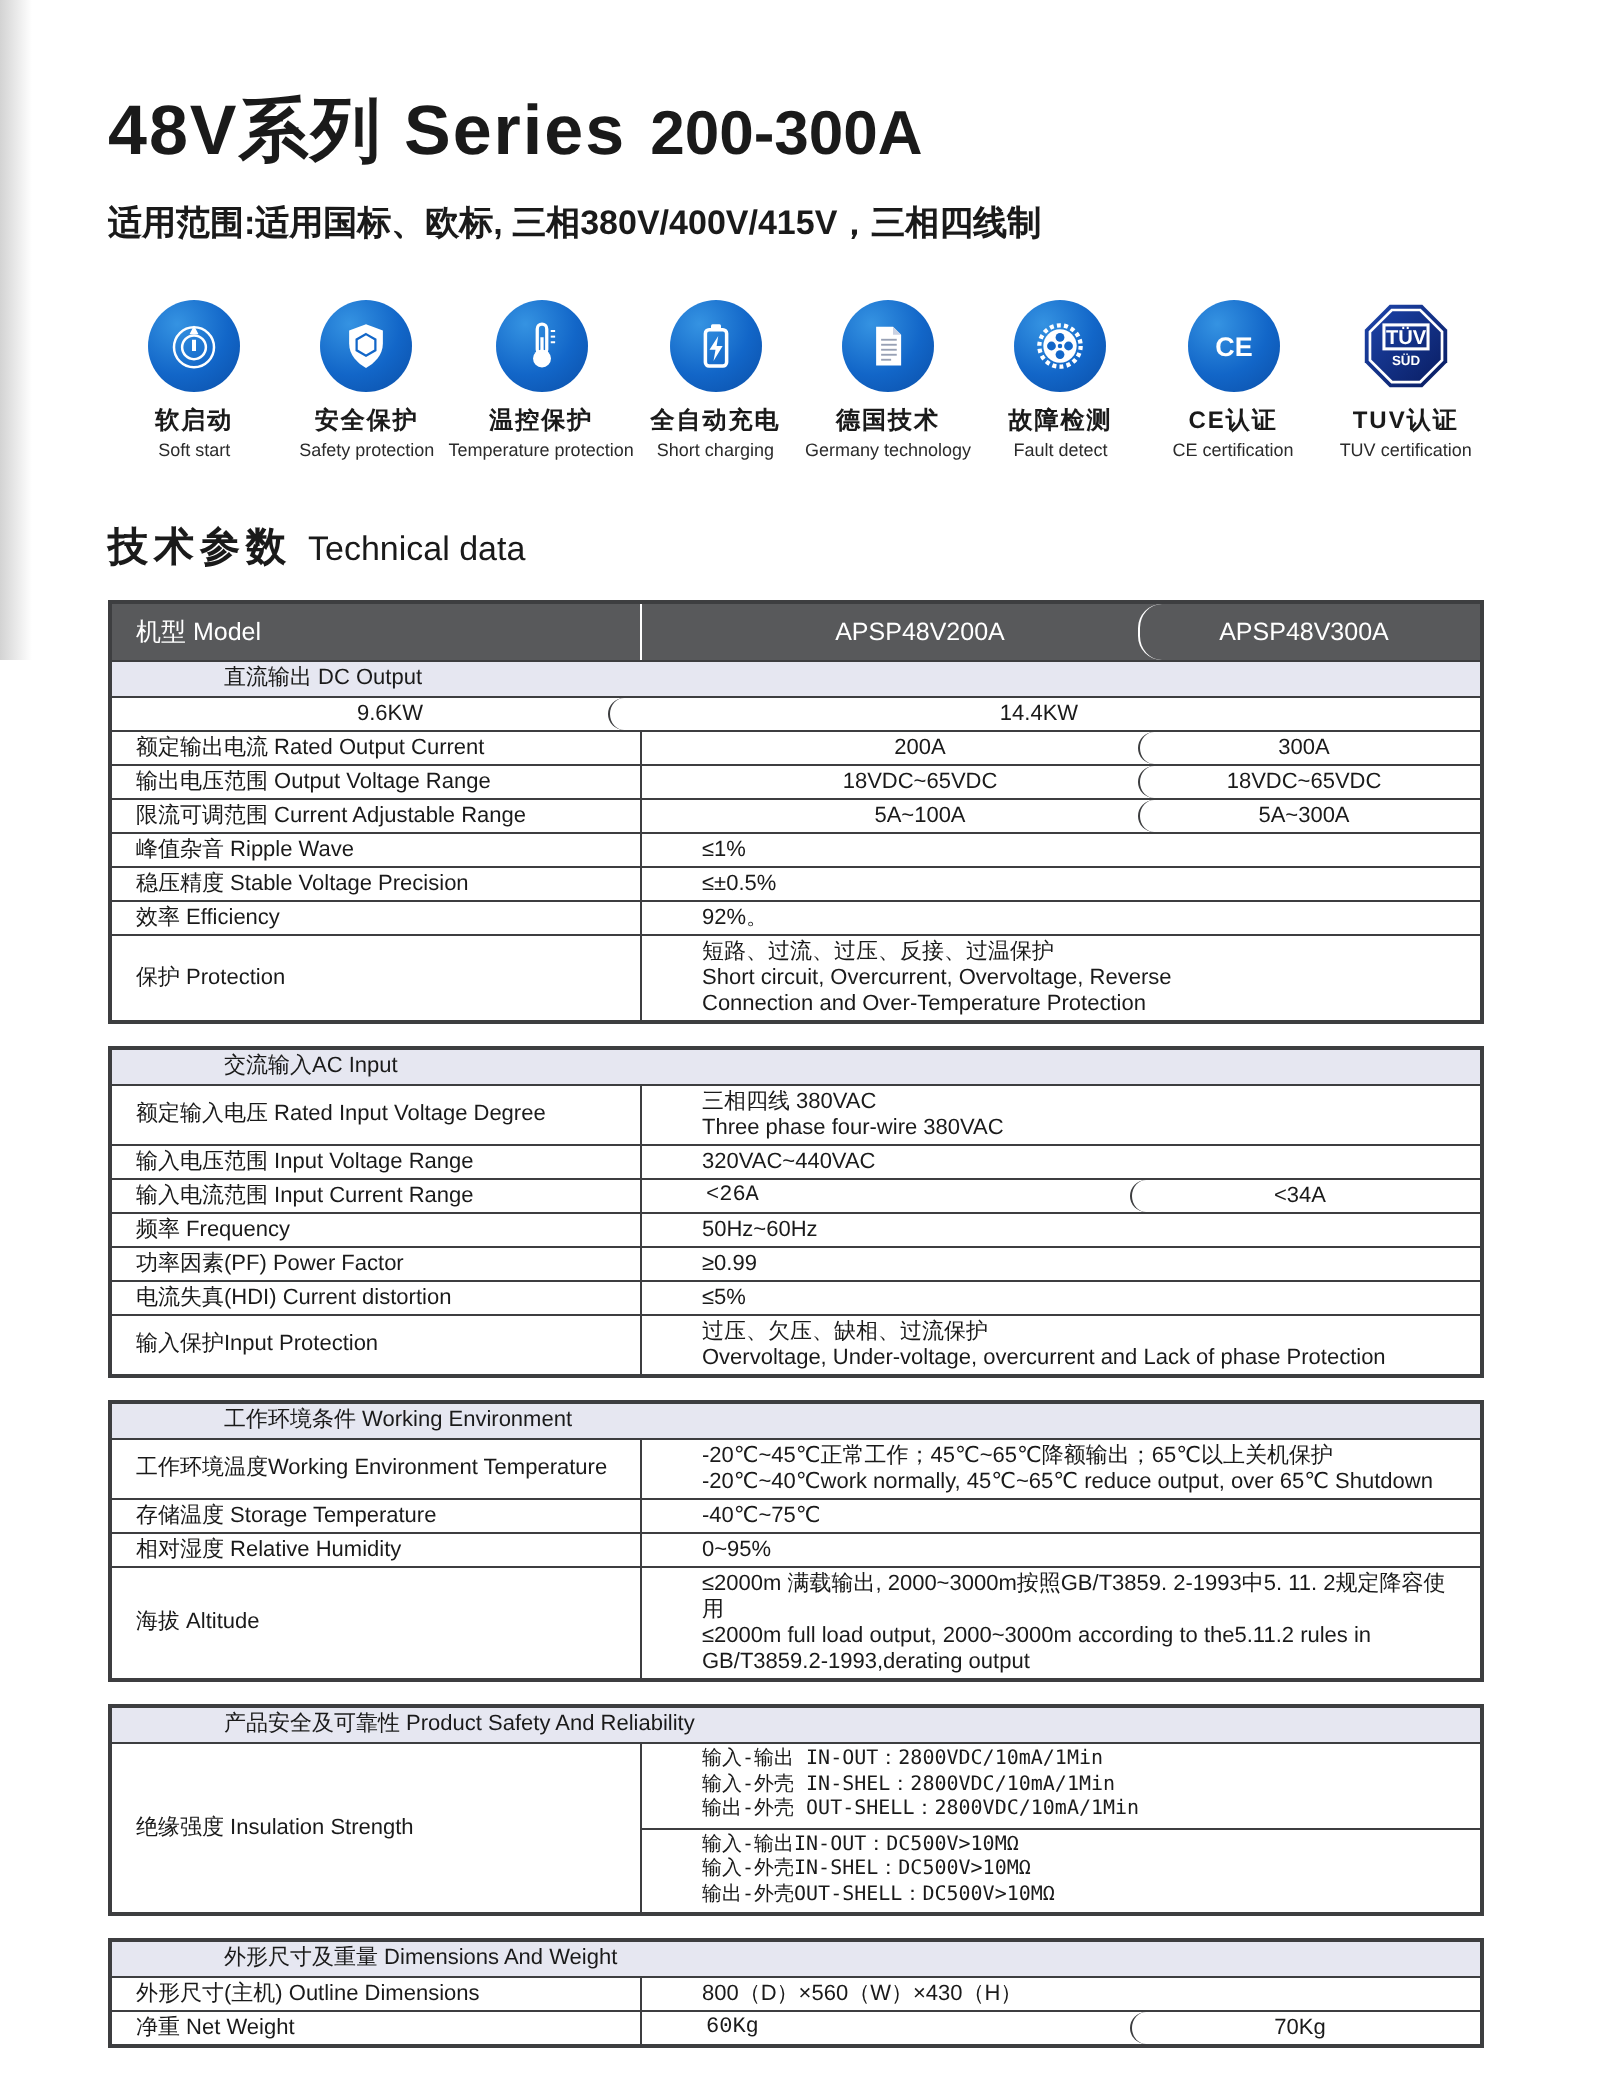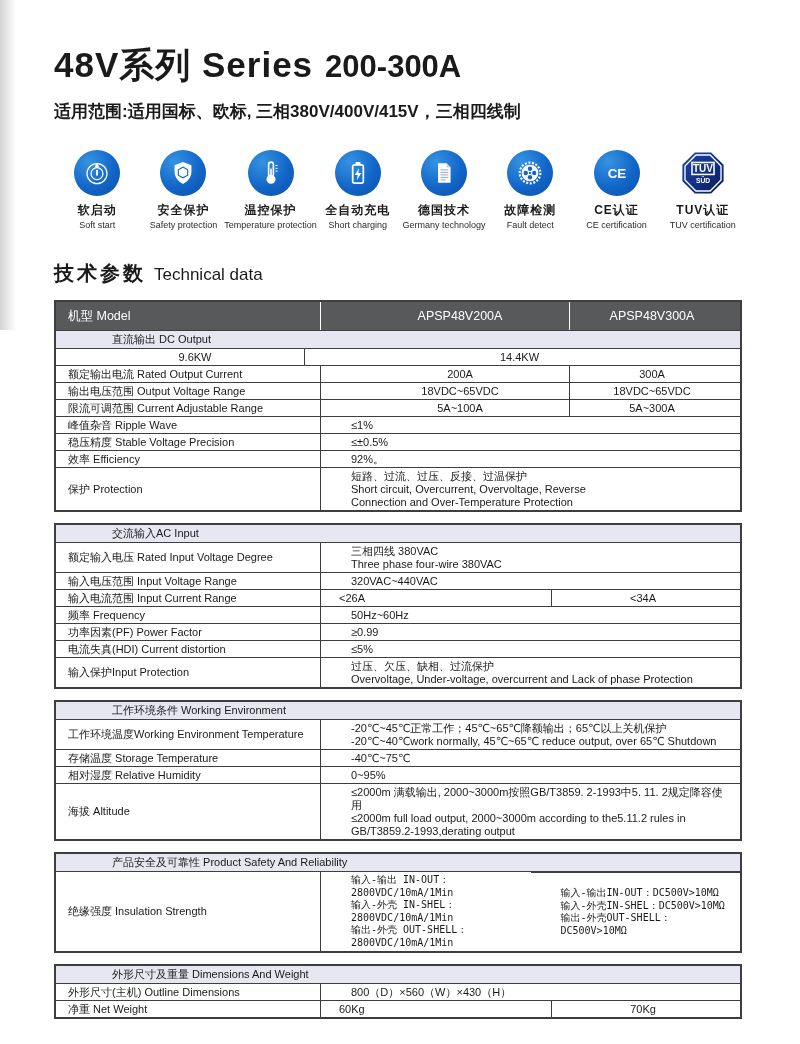--- a/index.html
+++ b/index.html
@@ -35,29 +35,29 @@
 
   
   .tables{margin-top:13px;width:688px;}
   .spec-table{border:2px solid #3d3e40;margin-bottom:11px;background:#fff;}
   .row{display:flex;min-height:16px;border-top:1px solid #3d3e40;align-items:stretch;font-size:11px;line-height:13px;}
   .row:first-child{border-top:none;}
   .cell{display:flex;flex-direction:column;justify-content:center;padding:1.5px 6px 1.5px 0;}
   .cell + .cell{border-left:1px solid #3d3e40;}
   .cell-label{width:246px;padding-left:12px;}
   .cell-v1{width:206px;align-items:center;text-align:center;padding-left:36px;}
-  .cell-v1.left{align-items:flex-start;padding-left:18px;}
-  .cell-v2{flex:1;align-items:center;text-align:center;}
+  .cell-v1.left{align-items:flex-start;padding-left:32px;font-family:Liberation Mono, monospace;}
+  .cell-v2{flex:1;align-items:center;text-align:center;border-radius:12px;}
   .cell-span{flex:1;padding-left:30px;padding-right:10px;}
   .row-header{background:#58595b;color:#fff;min-height:28px;font-size:12.5px;}
   .row-header .cell{border-left-color:#fff;justify-content:center;}
   .row-header .cell-label{font-weight:normal;}
   .row-section{background:#e6e7f1;min-height:17px;padding-left:44px;}
   .row-section .cell{padding-left:12px;}
-  .stack-col{flex:1;display:flex;}
+  .stack-col{flex:1;display:flex;flex-direction:column;}
   .stack-block{flex:1;display:flex;flex-direction:column;justify-content:center;
     padding:2px 6px 2px 30px;font-family:"DejaVu Sans Mono","Liberation Mono",monospace;
     font-size:10px;line-height:12.5px;}
   .stack-block + .stack-block{border-top:1px solid #3d3e40;}
 </style>
 </head>
 <body>
 
 <div class="page">
   <div class="edge-shade"></div>

